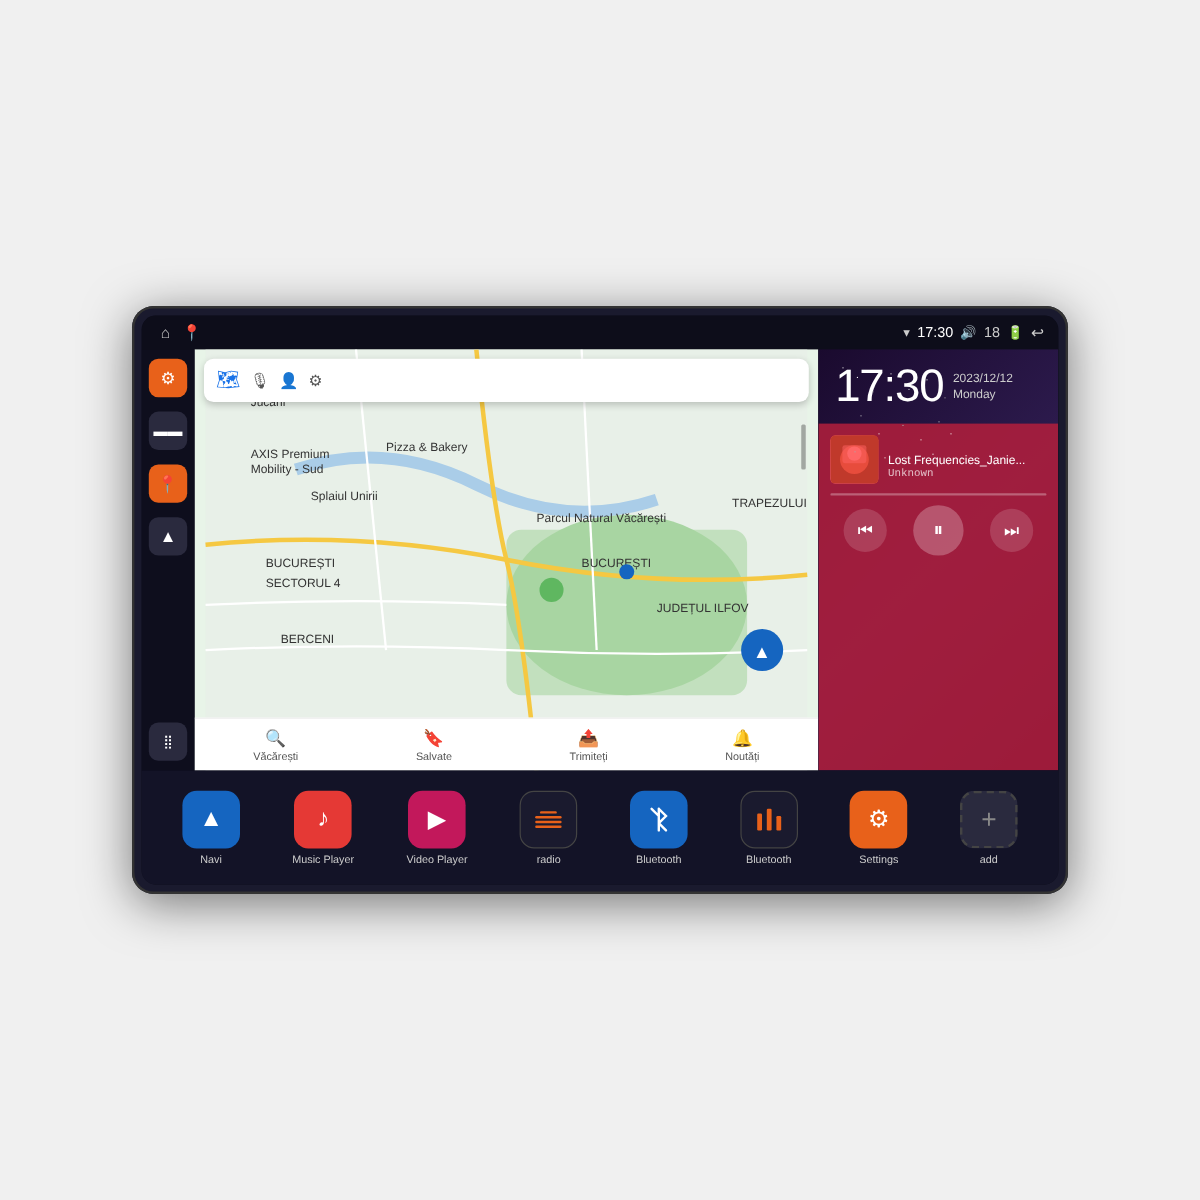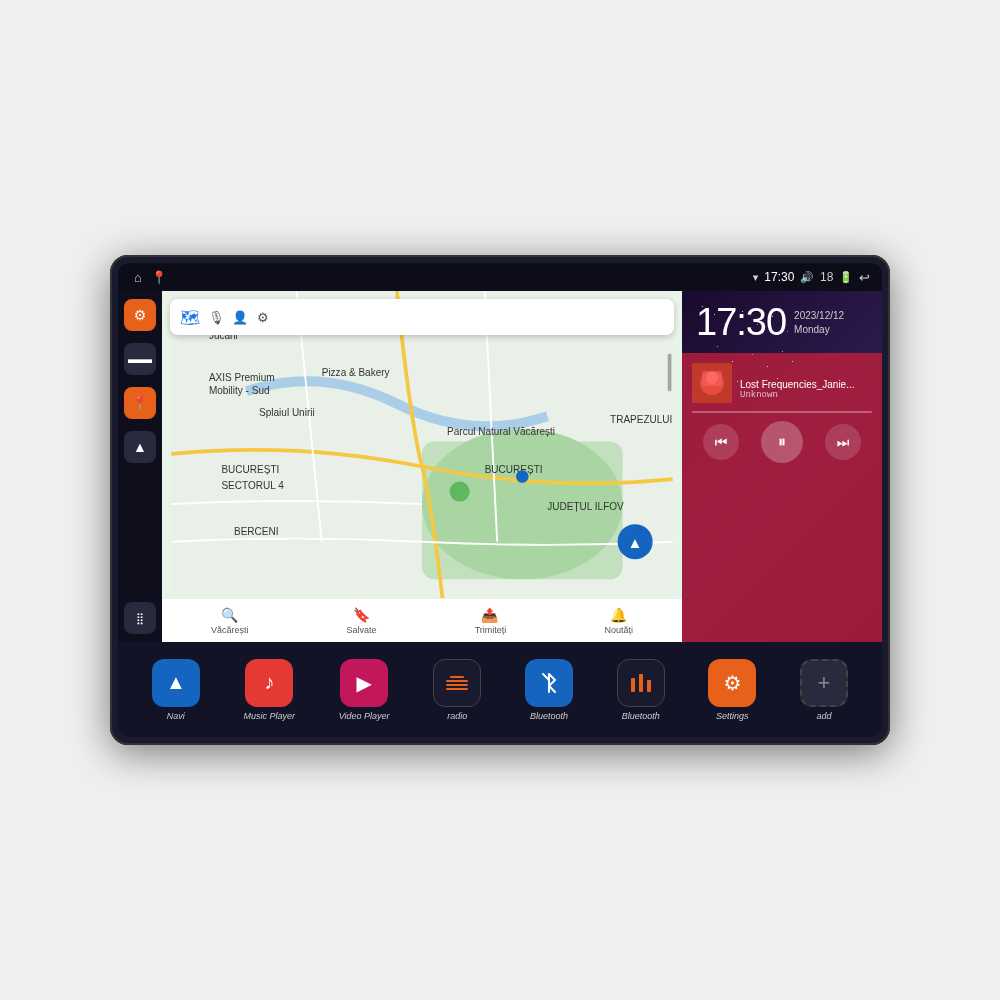--- a/index.html
+++ b/index.html
@@ -359,21 +359,20 @@
     .app-icon.red { background: #e53935; }
     .app-icon.pink { background: #c2185b; }
     .app-icon.blue { background: #1565c0; }
     .app-icon.orange { background: #e8611a; }
     .app-icon.gray { background: #2a2a3e; border: 2px dashed #444; }
 
     .app-label {
       font-size: 9px;
       color: #ccc;
       text-align: right;
-      font-style: italic;
     }
 
     
     .road-major {
       stroke: #f5c842;
       stroke-width: 3;
       fill: none;
     }
     .road-minor {
       stroke: #fff;

